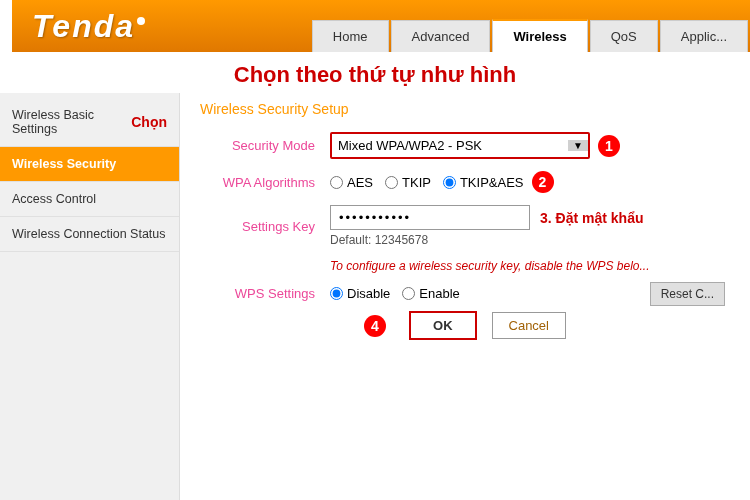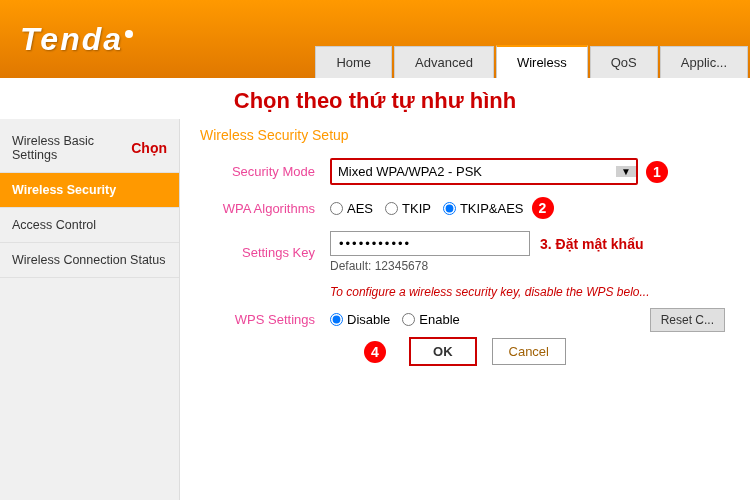--- a/index.html
+++ b/index.html
@@ -1,25 +1,26 @@
 <!DOCTYPE html>
 <html><head>
   <meta charset="utf-8">
   <style>
     * { box-sizing: border-box; margin: 0; padding: 0; }
     body { font-family: Arial, sans-serif; font-size: 13px; background: #fff; width: 750px; height: 500px; overflow: hidden; }
 
     
     #header {
       background: linear-gradient(to bottom, #f90, #e07800);
-      height: 78px;
+      height: 52px;
       display: flex;
       align-items: center;
       padding-left: 20px;
       position: relative;
+      margin-left: 12px;
     }
     #logo-text {
       font-size: 32px;
       font-weight: bold;
       color: white;
       font-style: italic;
       letter-spacing: 2px;
       text-shadow: 1px 1px 2px rgba(0,0,0,0.3);
     }
     #logo-dot {
@@ -46,21 +47,21 @@
       border: 1px solid #ccc;
       border-bottom: none;
       cursor: pointer;
       font-size: 13px;
       color: #333;
       margin-right: 2px;
     }
     .nav-tab.active {
       background: #fff;
       color: #000;
-      font-weight: normal;
+      font-weight: bold;
       border-top: 2px solid #f90;
     }
 
     
     #page-overlay-title {
       text-align: center;
       color: #cc0000;
       font-size: 22px;
       font-weight: bold;
       padding: 10px 0 5px 0;
@@ -130,21 +131,21 @@
     }
     .form-control { flex: 1; }
 
     
     .select-wrapper {
       display: flex;
       align-items: center;
       position: relative;
       border: 2px solid #cc0000;
       border-radius: 2px;
-      width: 308px;
+      width: 260px;
     }
     .select-wrapper select {
       width: 100%;
       padding: 4px 6px;
       border: none;
       outline: none;
       font-size: 13px;
       appearance: none;
       background: #fff;
       cursor: pointer;

